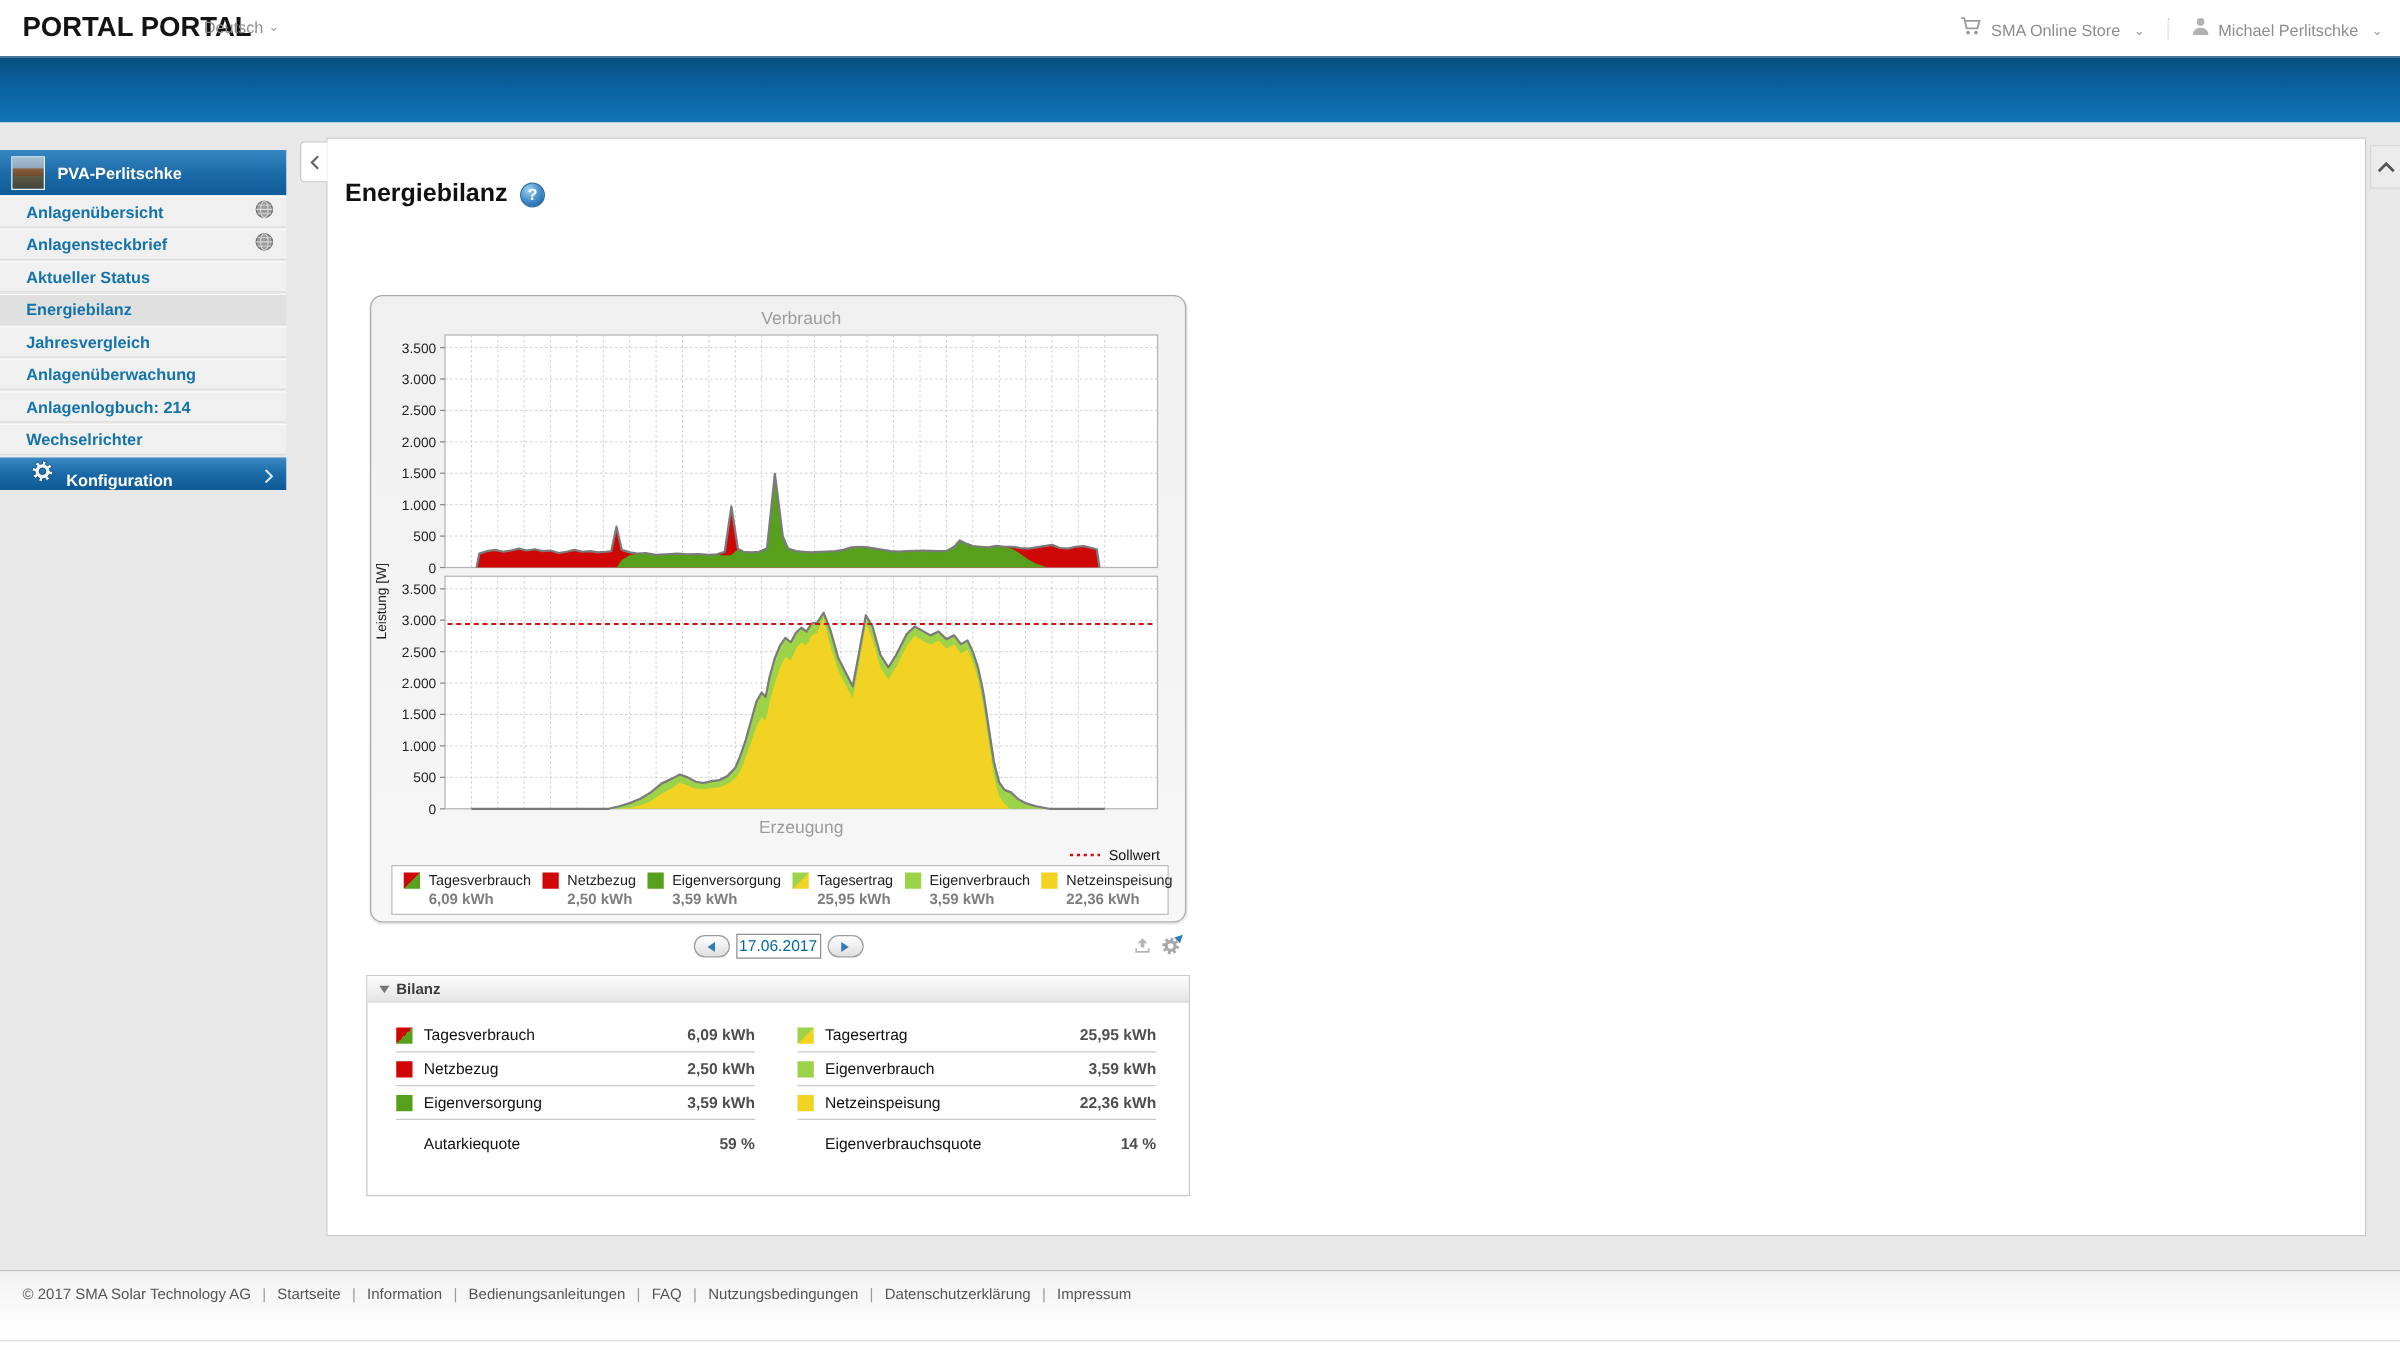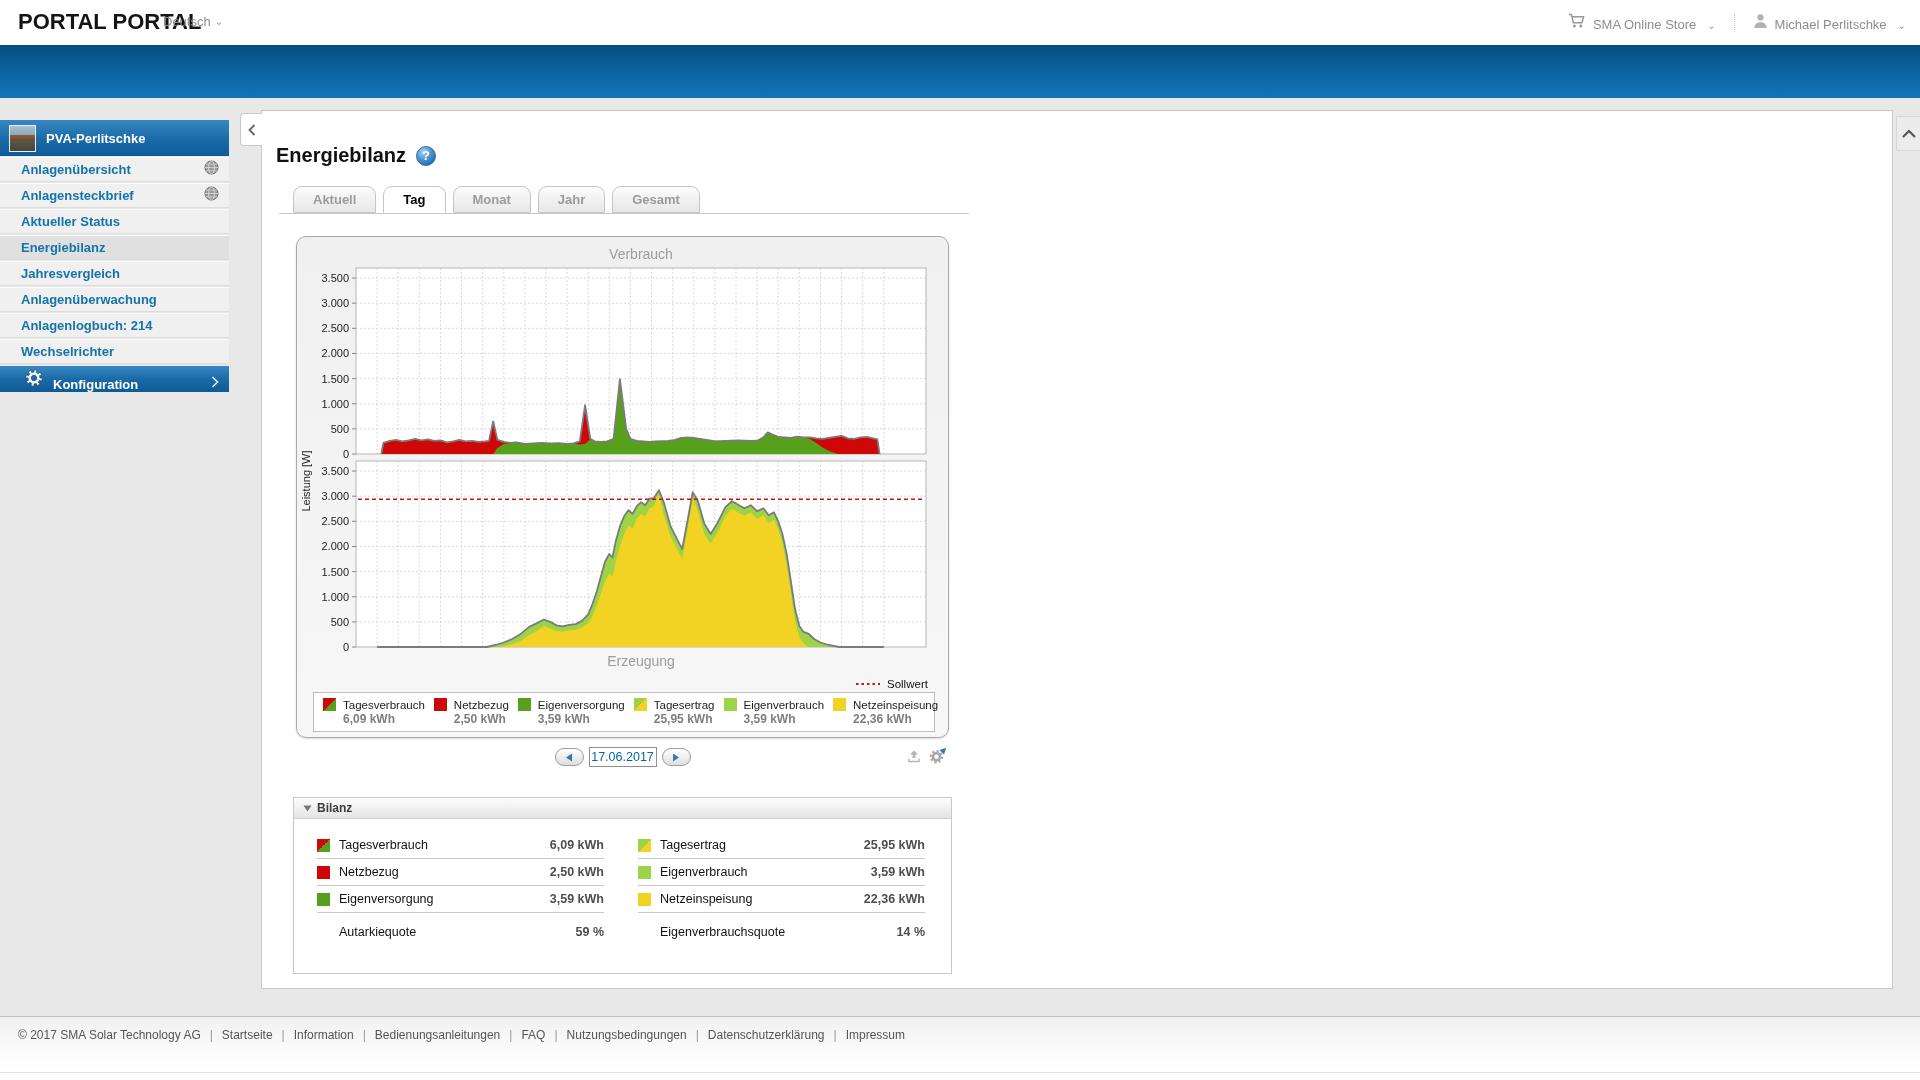--- a/index.html
+++ b/index.html
@@ -77,21 +77,21 @@
   #date-nav { position:absolute; left:34px; top:636px; width:653px; height:22px; }
   #date-nav-center { position:absolute; left:0; top:0; width:100%; display:flex; justify-content:center; align-items:center; gap:5px; }
   .nav-pill { width:29px; height:18px; border:1px solid #9e9e9e; border-radius:9px; background:linear-gradient(180deg,#ffffff,#dedede);
     display:flex; align-items:center; justify-content:center; cursor:pointer; }
   #date-input { width:68px; height:20px; border:1px solid #8f8f8f; font-size:12.5px; text-align:center; color:#0369a1;
     font-family:"Liberation Sans",sans-serif; }
   #chart-tools { position:absolute; right:2px; top:0px; display:flex; gap:6px; align-items:center; }
   .tool-btn { width:18px; height:18px; cursor:pointer; display:flex; align-items:center; justify-content:center; }
 
   
-  #bilanz { position:absolute; left:31px; top:686px; width:659px; height:177px; border:1px solid #c9c9c9; background:#fff; }
+  #bilanz { position:absolute; left:31px; top:669px; width:659px; height:177px; border:1px solid #c9c9c9; background:#fff; }
   #bilanz-head { height:21px; background:linear-gradient(180deg,#fdfdfd,#e4e4e4); border-bottom:1px solid #cfcfcf;
     display:flex; align-items:center; gap:5px; padding-left:9px; cursor:pointer; }
   #bilanz-title { font-size:12px; font-weight:bold; color:#3d3d3d; }
   #bilanz-body { display:flex; justify-content:space-between; padding:13px 26px 0 23px; }
   .b-col { width:287px; }
   .b-row { display:flex; align-items:center; height:27px; border-bottom:1px solid #c9c9c9; }
   .b-row.noline { border-bottom:none; margin-top:5px; }
   .b-icon { width:13px; height:13px; margin-right:9px; flex:none; }
   .b-label { flex:1; font-size:12.5px; color:#111; }
   .b-val { font-size:12.5px; font-weight:bold; color:#4e4e4e; }
@@ -205,21 +205,20 @@
       <svg width="16" height="10" viewBox="0 0 16 10">
           <polyline points="2,8 8,2 14,8" fill="none" stroke="#555" stroke-width="2.2"></polyline>
         </svg>
     </div>
 
     <div id="page-title-row">
       <div id="page-title">Energiebilanz</div>
       <div id="help-icon">?</div>
     </div>
 
-    <div id="tabs"><span class="tab">Aktuell</span><span class="tab active">Tag</span><span class="tab">Monat</span><span class="tab">Jahr</span><span class="tab">Gesamt</span></div>
 
     <div id="chart-card">
       <div id="ylabel">Leistung [W]</div>
       <svg id="chart-verbrauch" width="640" height="228" style="position:absolute;left:7px;top:7px;">
           <rect x="52" y="24" width="570" height="186" fill="#ffffff" stroke="#b5b5b5"></rect>
           <line x1="73.11111111111111" y1="24" x2="73.11111111111111" y2="210" stroke="#cfcfcf" stroke-width="0.8" stroke-dasharray="2 2"></line>
           <line x1="94.22222222222223" y1="24" x2="94.22222222222223" y2="210" stroke="#cfcfcf" stroke-width="0.8" stroke-dasharray="2 2"></line>
           <line x1="115.33333333333333" y1="24" x2="115.33333333333333" y2="210" stroke="#cfcfcf" stroke-width="0.8" stroke-dasharray="2 2"></line>
           <line x1="136.44444444444446" y1="24" x2="136.44444444444446" y2="210" stroke="#cfcfcf" stroke-width="0.8" stroke-dasharray="2 2"></line>
           <line x1="157.55555555555554" y1="24" x2="157.55555555555554" y2="210" stroke="#cfcfcf" stroke-width="0.8" stroke-dasharray="2 2"></line>

